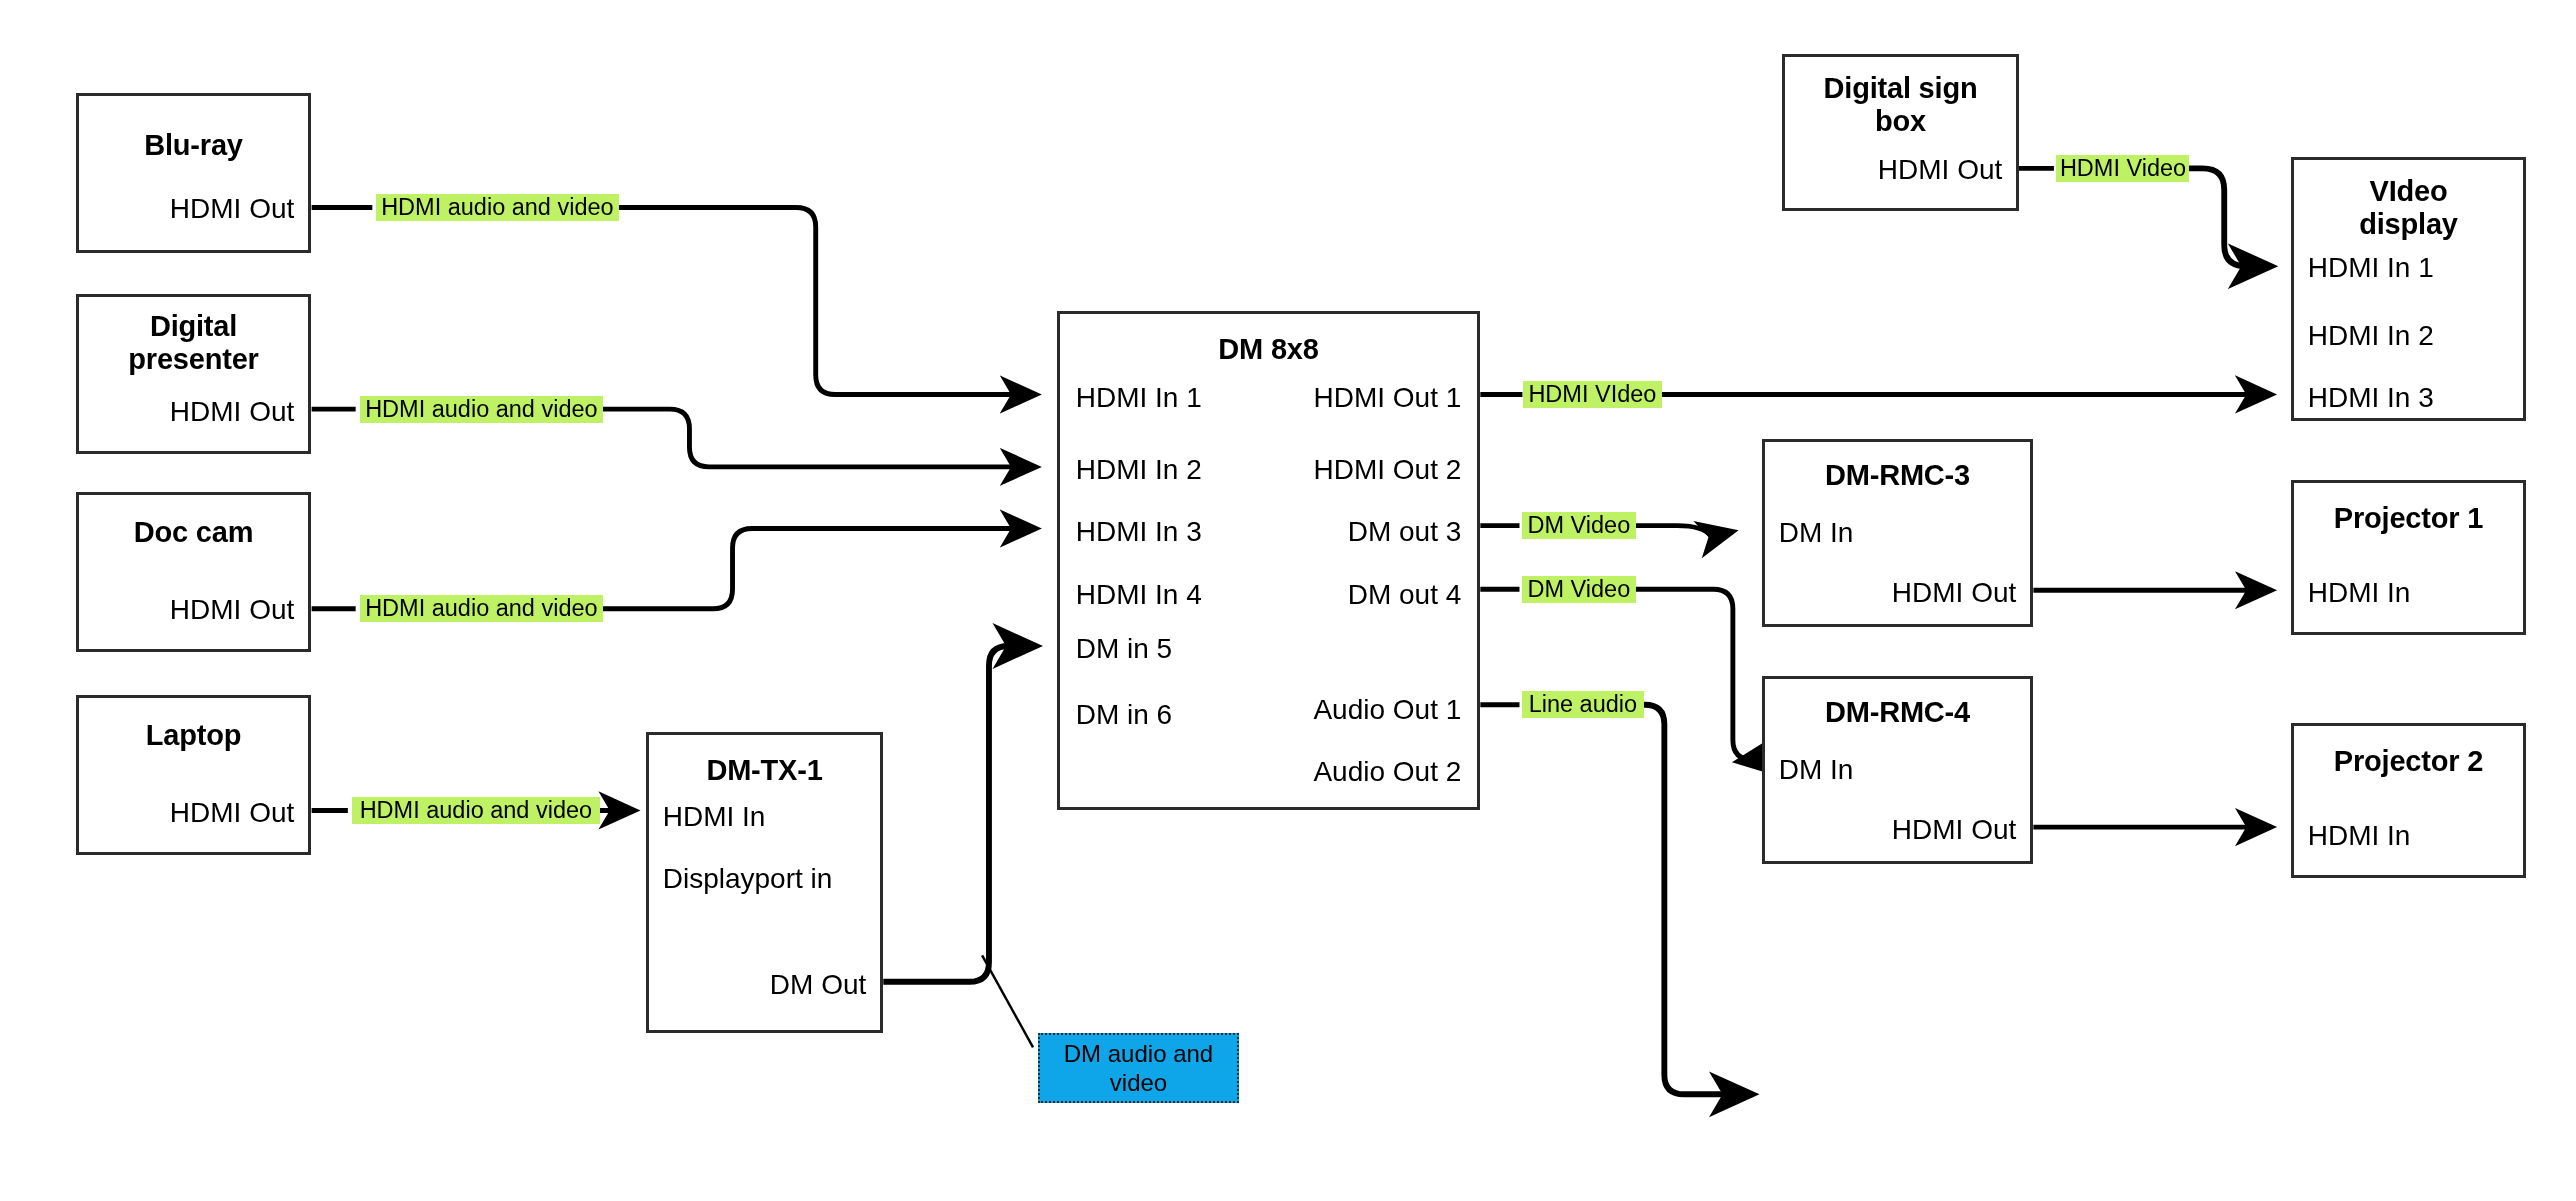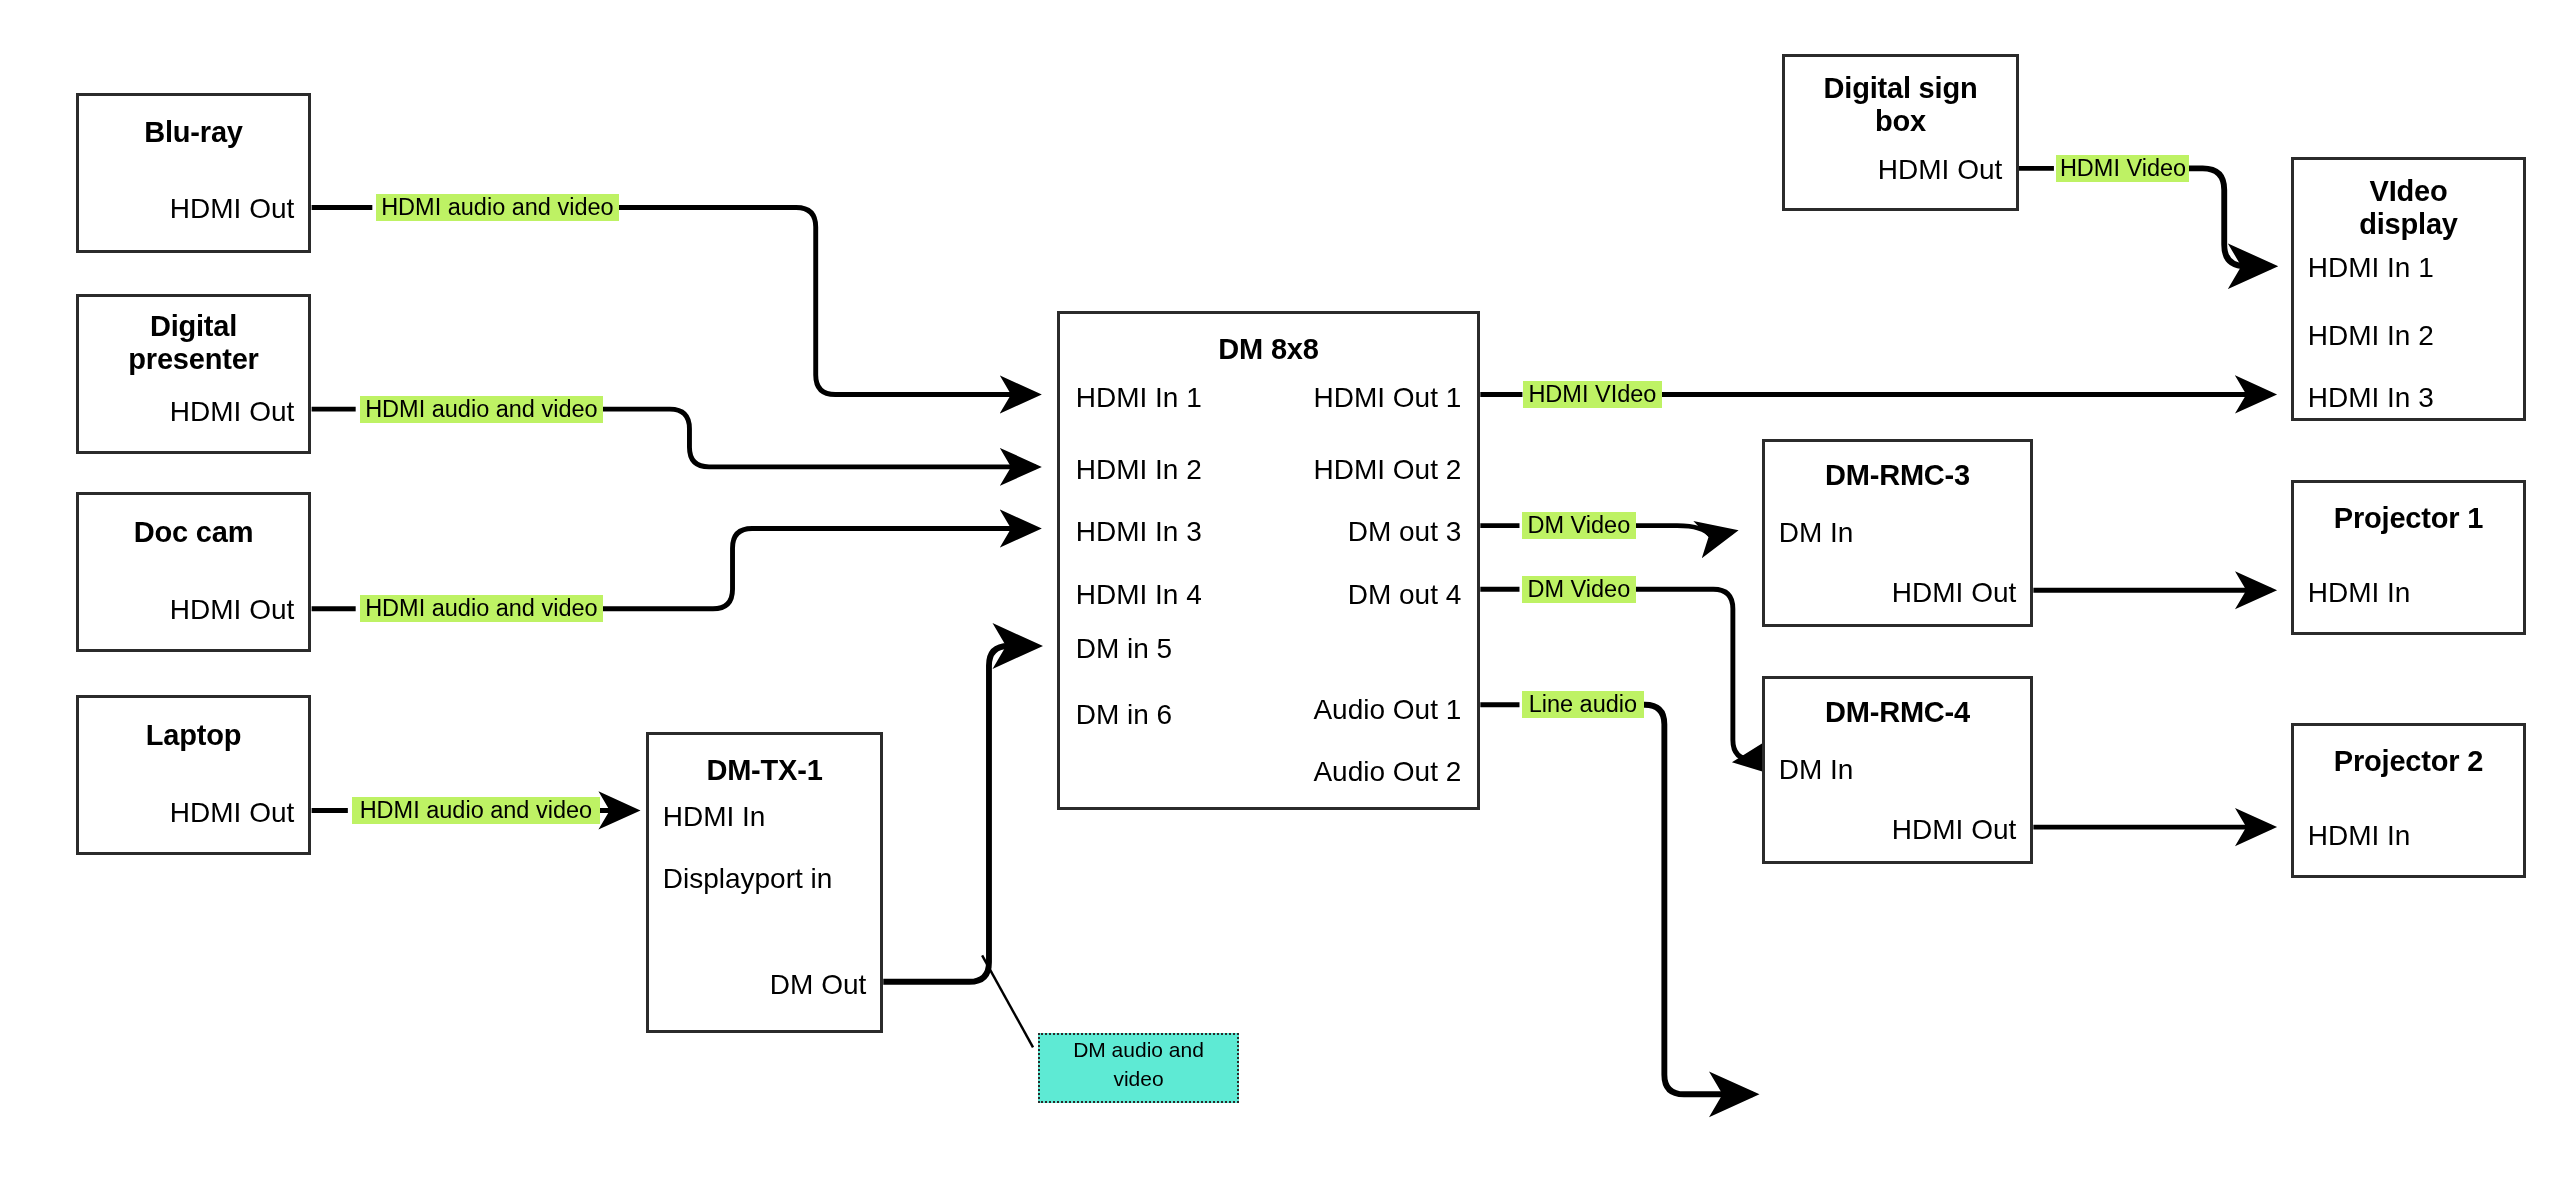--- a/index.html
+++ b/index.html
@@ -56,26 +56,26 @@
     line-height: 27.4px;
     background: #bef264;
     white-space: nowrap;
     text-align: center;
     padding: 0 3.9px;
   }
   .note-box {
     position: absolute;
     box-sizing: border-box;
     border: 2px dotted #2b2b2b;
-    background: #5eead4;
-    font-size: 21px;
+    background: #0ea5e9;
+    font-size: 24px;
     line-height: 29px;
     text-align: center;
     display: flex;
-    align-items: flex-start;
+    align-items: center;
     justify-content: center;
   }
 </style>
 </head>
 <body>
 
 <div id="canvas">
 
   <svg id="wires" viewBox="0 0 2631 1227" xmlns="http://www.w3.org/2000/svg">
     <defs>
@@ -140,21 +140,21 @@
     <g>
       <path d="M2077,603 L2320,603" stroke="#000" stroke-width="5" fill="none" marker-end="url(#arrow)"></path>
     </g>
 
     <g>
       <path d="M2077,845 L2320,845" stroke="#000" stroke-width="5" fill="none" marker-end="url(#arrow)"></path>
     </g>
   </svg>
 
   <div class="node" style="left:76px; top:93px; width:235px; height:160px;">
-    <div class="node-title" style="top:19px;">Blu-ray</div>
+    <div class="node-title" style="top:32px;">Blu-ray</div>
     <div class="port right" style="right:13.7px; top:96px;">HDMI Out</div>
   </div>
 
   <div class="node" style="left:76px; top:294px; width:235px; height:160px;">
     <div class="node-title" style="top:11.7px;">Digital</div>
     <div class="node-title" style="top:45px;">presenter</div>
     <div class="port right" style="right:13.7px; top:98px;">HDMI Out</div>
   </div>
 
   <div class="node" style="left:76px; top:492px; width:235px; height:160px;">

